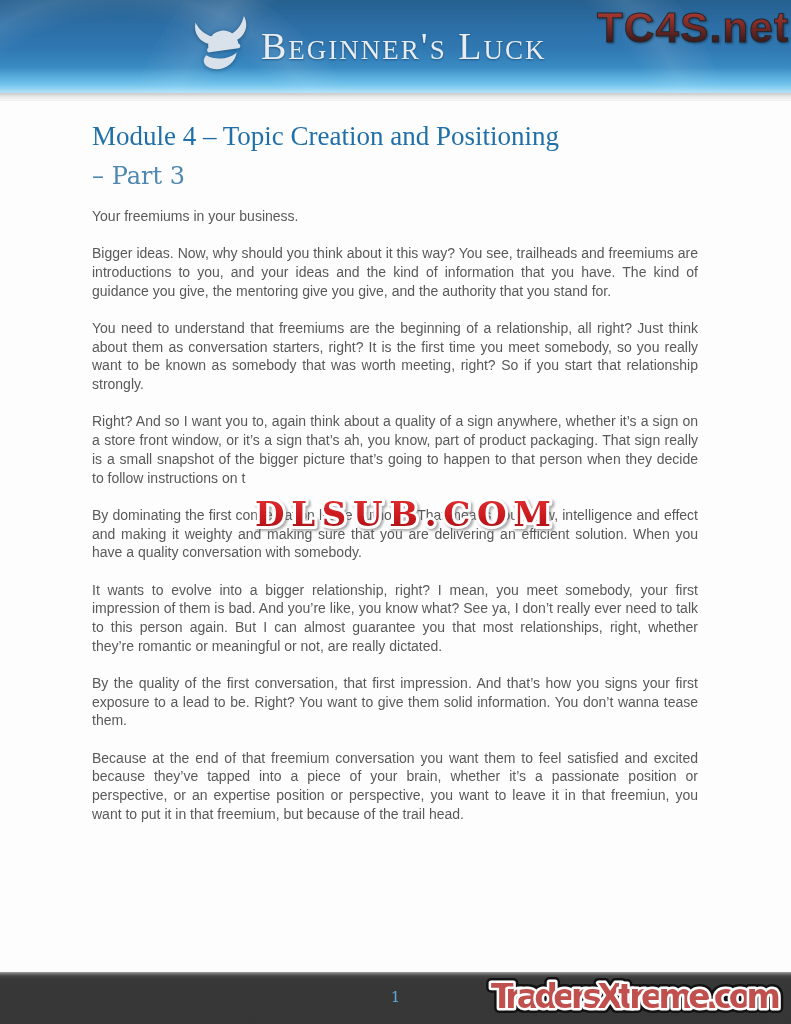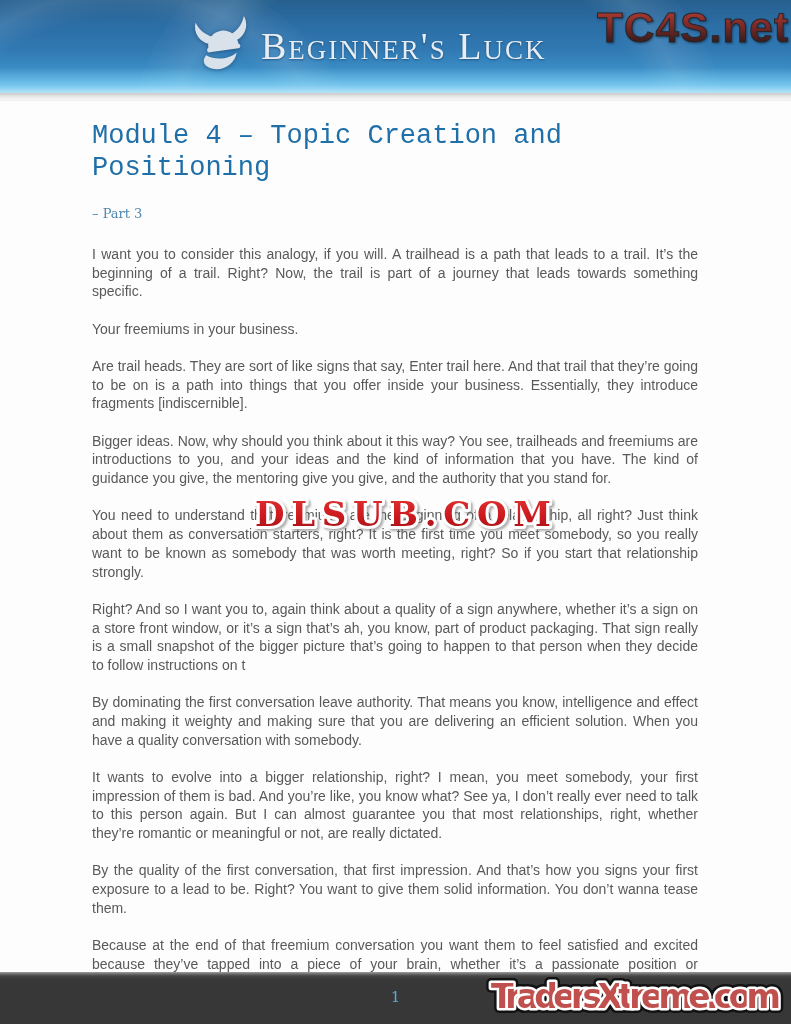--- a/index.html
+++ b/index.html
@@ -39,26 +39,26 @@
   }
   
   .header-strip {
     position:absolute; top:93px; left:0; width:791px; height:8px;
     background:linear-gradient(180deg,#c9c9c9 0%, #e9e9e9 55%, #f6f6f6 100%);
     border-bottom:1px solid #f0f0f0;
   }
   
   .content { position:absolute; left:92px; top:120px; width:606px; }
   .doc-title {
-    font-family:Liberation Mono, monospace; font-weight:normal;
+    font-family:Liberation Serif, serif; font-weight:normal;
     font-size:27px; line-height:32px; color:#1f6fa8;
   }
   .doc-subtitle {
     font-family:"DejaVu Serif", serif; font-weight:normal;
-    font-size:13px; line-height:24px; color:#4e87b0; margin-top:18px;
+    font-size:24px; line-height:24px; color:#4e87b0; margin-top:12px;
   }
   .paragraphs { margin-top:19px; }
   .paragraphs p {
     font-size:14px; line-height:18.7px; color:#595959;
     text-align:justify; margin:0 0 18.6px 0;
   }
   
   .dlsub {
     position:absolute; left:246px; top:491px;
     filter:drop-shadow(2px 2px 1px rgba(110,110,110,0.55));
@@ -118,23 +118,21 @@
     </svg>
   </div>
 
   <div class="header-strip"></div>
 
   <div class="content">
     <h1 class="doc-title">Module 4 – Topic Creation and Positioning</h1>
     <div class="doc-subtitle">– Part 3</div>
 
     <div class="paragraphs">
-      <p>I want you to consider this analogy, if you will. A trailhead is a path that leads to a trail. It’s the beginning of a trail. Right? Now, the trail is part of a journey that leads towards something specific.</p>
       <p>Your freemiums in your business.</p>
-      <p>Are trail heads. They are sort of like signs that say, Enter trail here. And that trail that they’re going to be on is a path into things that you offer inside your business. Essentially, they introduce fragments [indiscernible].</p>
       <p>Bigger ideas. Now, why should you think about it this way? You see, trailheads and freemiums are introductions to you, and your ideas and the kind of information that you have. The kind of guidance you give, the mentoring give you give, and the authority that you stand for.</p>
       <p>You need to understand that freemiums are the beginning of a relationship, all right? Just think about them as conversation starters, right? It is the first time you meet somebody, so you really want to be known as somebody that was worth meeting, right? So if you start that relationship strongly.</p>
       <p>Right? And so I want you to, again think about a quality of a sign anywhere, whether it’s a sign on a store front window, or it’s a sign that’s ah, you know, part of product packaging. That sign really is a small snapshot of the bigger picture that’s going to happen to that person when they decide to follow instructions on t</p>
       <p>By dominating the first conversation leave authority. That means you know, intelligence and effect and making it weighty and making sure that you are delivering an efficient solution. When you have a quality conversation with somebody.</p>
       <p>It wants to evolve into a bigger relationship, right? I mean, you meet somebody, your first impression of them is bad. And you’re like, you know what? See ya, I don’t really ever need to talk to this person again. But I can almost guarantee you that most relationships, right, whether they’re romantic or meaningful or not, are really dictated.</p>
       <p>By the quality of the first conversation, that first impression. And that’s how you signs your first exposure to a lead to be. Right? You want to give them solid information. You don’t wanna tease them.</p>
       <p>Because at the end of that freemium conversation you want them to feel satisfied and excited because they’ve tapped into a piece of your brain, whether it’s a passionate position or perspective, or an expertise position or perspective, you want to leave it in that freemiun, you want to put it in that freemium, but because of the trail head.</p>
     </div>
   </div>
 

